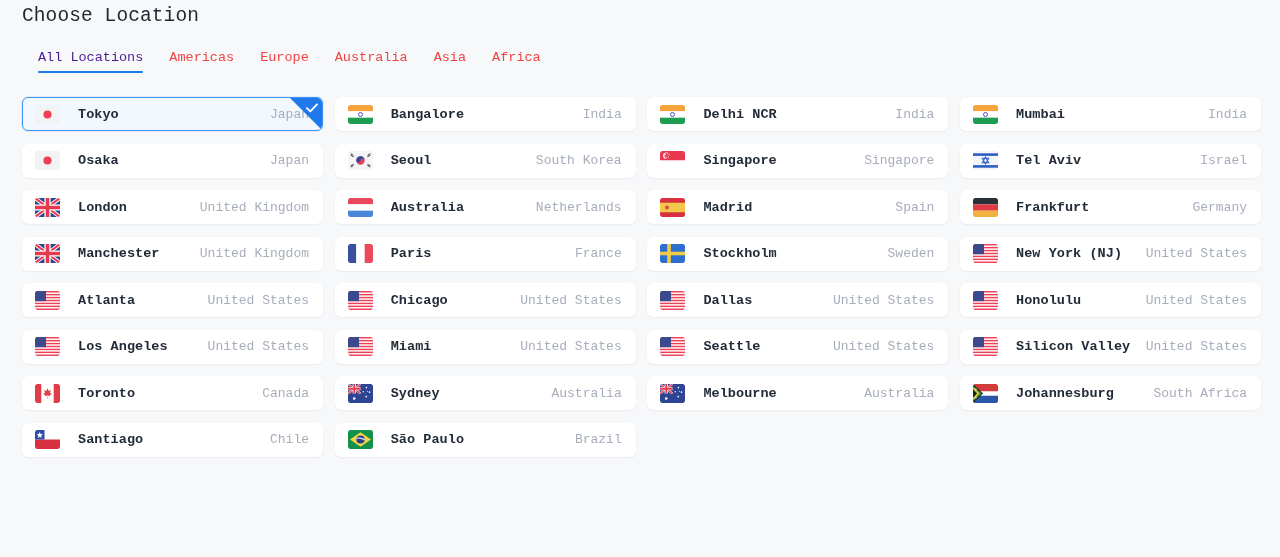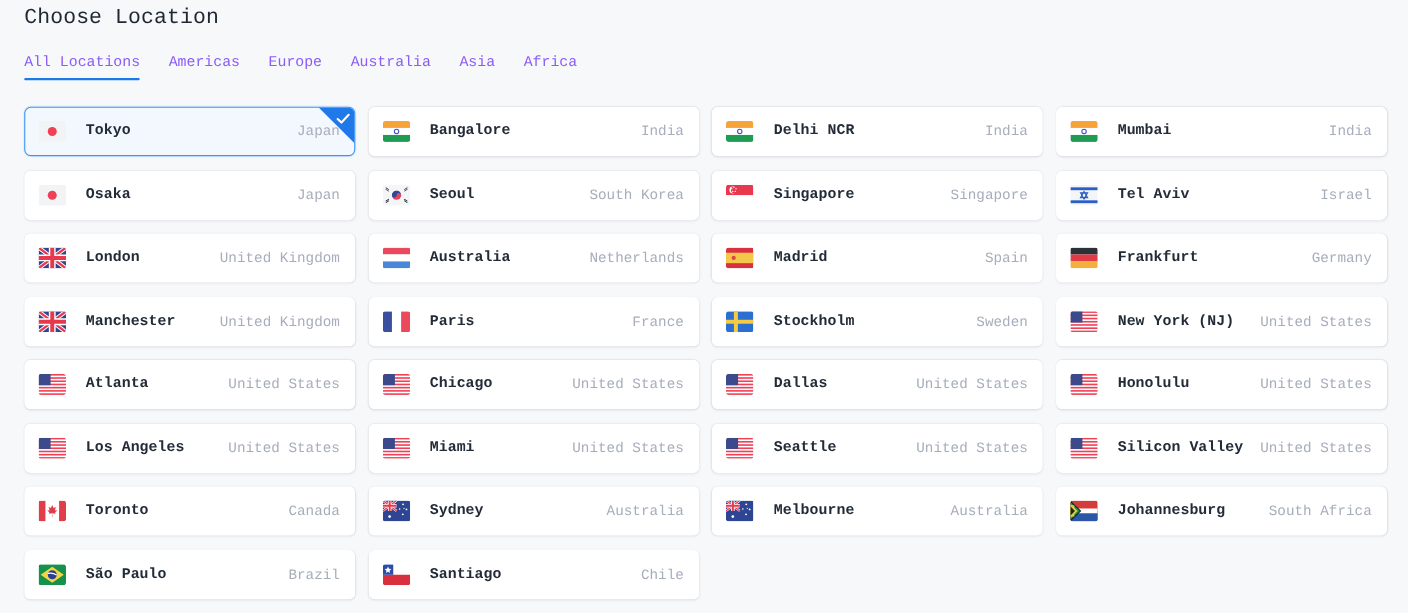--- a/index.html
+++ b/index.html
@@ -42,36 +42,37 @@
     left: 22px;
     top: 47px;
     display: flex;
     align-items: flex-end;
     gap: 0px;
     height: 26px;
   }
 
   .tab {
     font-size: 13.5px;
-    color: #8b5cf6;
+    color: #ef4444;
     font-weight: 400;
     padding: 0 13px 7px 13px;
     line-height: 16px;
     position: relative;
     cursor: pointer;
     white-space: nowrap;
   }
 
   .tab:first-child {
     padding-left: 0;
   }
 
   .tab.active {
-    color: #8b5cf6;
+    color: #4c1d95;
     font-weight: 400;
+    margin-left: 16px;
   }
 
   .tab.active::after {
     content: "";
     position: absolute;
     left: 0;
     right: 13px;
     bottom: 0;
     height: 2.5px;
     background: #1b7ae8;
@@ -85,21 +86,21 @@
     top: 97px;
     width: 1236px;
     display: grid;
     grid-template-columns: repeat(4, 301px);
     column-gap: 11.7px;
     row-gap: 12.5px;
   }
 
   .loc-card {
     position: relative;
-    height: 45px;
+    height: 34px;
     background: #ffffff;
     border-radius: 6px;
     border: 1px solid transparent;
     box-shadow: 0 1px 2px rgba(30, 40, 60, 0.055), 0 0 1px rgba(30,40,60,0.07);
     display: flex;
     align-items: center;
     padding: 0 13px 0 12px;
     cursor: pointer;
     overflow: hidden;
   }
@@ -619,36 +620,36 @@
             <path d="M0 3.2l6.6 6.3L0 15.8z" fill="#f3c342"></path>
             <path d="M0 5.2l4.2 4.3L0 13.8z" fill="#0f2b1d"></path>
           </svg>
         </span>
         <span class="city">Johannesburg</span>
         <span class="country">South Africa</span>
       </div>
       <div class="loc-card">
         <span class="flag">
           <svg width="25" height="19" viewBox="0 0 25 19">
+            <rect width="25" height="9.5" fill="#fff"></rect>
+            <rect y="9.5" width="25" height="9.5" fill="#d8303f"></rect>
+            <rect width="9.5" height="9.5" fill="#2d4ca8"></rect>
+            <path d="M4.75 2l.9 2.1 2.2.2-1.7 1.5.5 2.2-1.9-1.2-1.9 1.2.5-2.2-1.7-1.5 2.2-.2z" fill="#fff"></path>
+          </svg>
+        </span>
+        <span class="city">Santiago</span>
+        <span class="country">Chile</span>
+      </div>
+      <div class="loc-card">
+        <span class="flag">
+          <svg width="25" height="19" viewBox="0 0 25 19">
             <rect width="25" height="19" fill="#14914a"></rect>
             <path d="M12.5 2.3 23 9.5 12.5 16.7 2 9.5z" fill="#f5d544"></path>
             <circle cx="12.5" cy="9.5" r="4.1" fill="#2a3f93"></circle>
             <path d="M8.5 8.3a11 11 0 0 1 8 1.4" stroke="#fff" stroke-width="1.1" fill="none"></path>
           </svg>
         </span>
         <span class="city">São Paulo</span>
         <span class="country">Brazil</span>
       </div>
-      <div class="loc-card">
-        <span class="flag">
-          <svg width="25" height="19" viewBox="0 0 25 19">
-            <rect width="25" height="9.5" fill="#fff"></rect>
-            <rect y="9.5" width="25" height="9.5" fill="#d8303f"></rect>
-            <rect width="9.5" height="9.5" fill="#2d4ca8"></rect>
-            <path d="M4.75 2l.9 2.1 2.2.2-1.7 1.5.5 2.2-1.9-1.2-1.9 1.2.5-2.2-1.7-1.5 2.2-.2z" fill="#fff"></path>
-          </svg>
-        </span>
-        <span class="city">Santiago</span>
-        <span class="country">Chile</span>
-      </div>
     </div>
 
 </div>
 
 </body></html>

